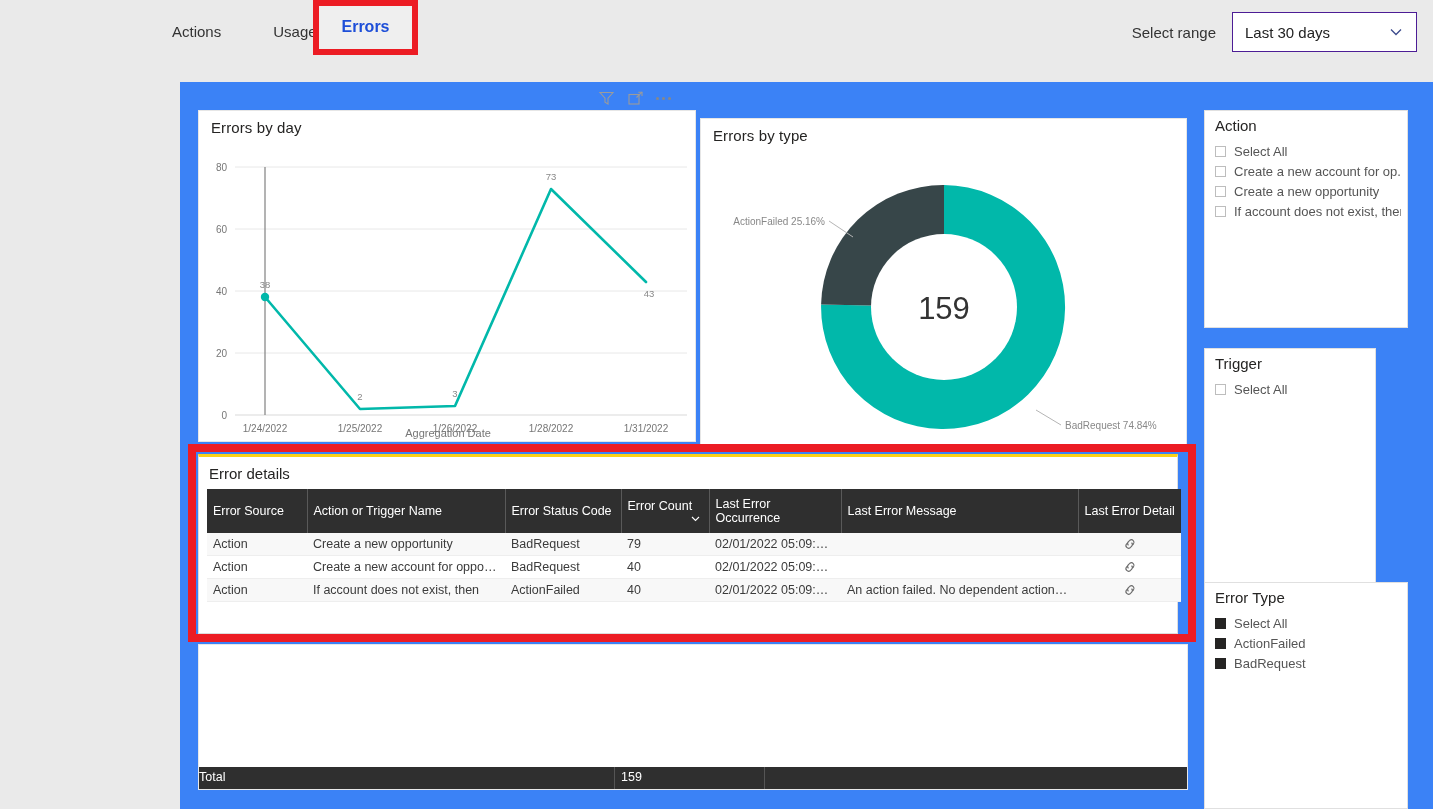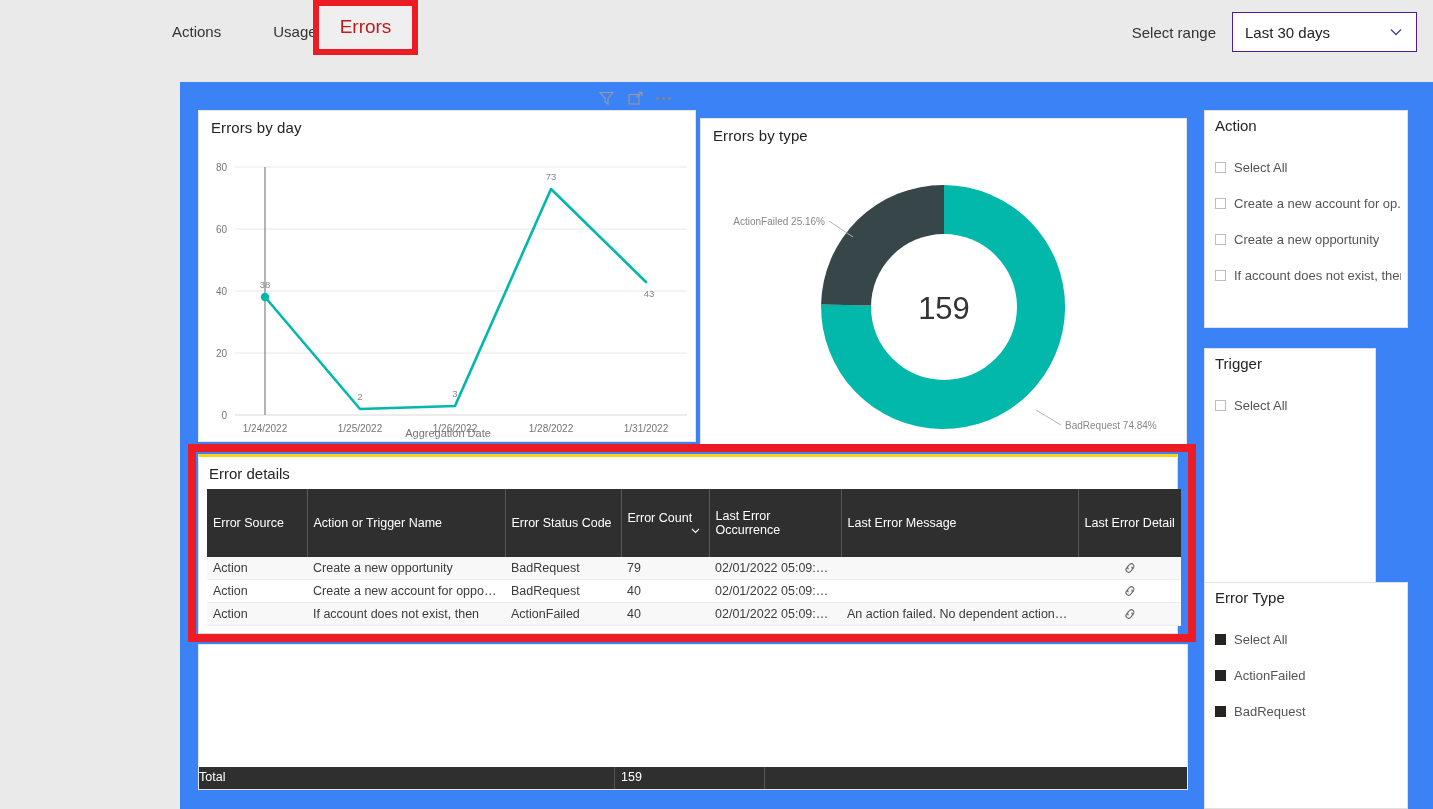--- a/index.html
+++ b/index.html
@@ -27,21 +27,21 @@
 
   
   #errors-highlight{
     position:absolute; left:313px; top:0px; width:105px; height:55px;
     border:6px solid #ec1c24; background:transparent; pointer-events:none;
   }
   #errors-tab-box{
     position:absolute; left:319px; top:2px; width:93px; height:49px;
     background:#efefef; display:flex; align-items:center; justify-content:center;
   }
-  #errors-tab-box .lbl{ color:#b91c1c; font-size:19px; }
+  #errors-tab-box .lbl{ color:#1d4ed8; font-size:16px;font-weight:bold; }
 
   .range-wrap{
     position:absolute; right:16px; top:12px; display:flex; align-items:center;
   }
   .range-label{ font-size:15px; color:#333; margin-right:16px; }
   .range-select{
     width:185px; height:40px; background:#fff; border:1px solid #4c1d95;
     display:flex; align-items:center; padding:0 12px; cursor:pointer;
     justify-content:space-between;
   }
@@ -79,21 +79,21 @@
   
   #errors-by-type{ left:520px; top:28px; width:487px; height:332px;margin-top:8px; }
   #donut-svg{ position:absolute; left:0; top:28px; width:487px; height:304px; }
 
   
   .slicer{ border:1px solid #e0e0e0; background:#fff; position:absolute; }
   .slicer .s-title{
     position:absolute; left:10px; top:6px; font-size:15px; color:#252423;
   }
   .s-items{ position:absolute; left:10px; top:30px; right:6px; }
-  .s-item{ display:flex; align-items:center; height:20px; cursor:pointer;margin-top:16px; }
+  .s-item{ display:flex; align-items:center; height:20px; cursor:pointer; }
   .cbox{
     width:11px; height:11px; border:1px solid #bdbdbd; background:#fff;
     margin-right:8px; flex:none;
   }
   .cbox.filled{ background:#252423; border-color:#252423; }
   .s-label{ font-size:13px; color:#555; white-space:nowrap; overflow:hidden; }
 
   #slicer-action{ left:1024px; top:28px; width:204px; height:218px; }
   #slicer-trigger{ left:1024px; top:266px; width:172px; height:238px; }
   #slicer-errortype{ left:1024px; top:500px; width:204px; height:227px; }
@@ -105,21 +105,21 @@
   }
   #ed-title{
     position:absolute; left:10px; top:8px; font-size:15px; color:#252423;
   }
   #ed-table{
     position:absolute; left:8px; top:32px; width:974px;
     border-collapse:collapse; table-layout:fixed;
   }
   #ed-table th{
     background:#2f2f2f; color:#fff; font-weight:normal; font-size:12.5px;
-    text-align:left; padding:20px 6px; height:21px;
+    text-align:left; padding:8px 6px; height:21px;
     border-right:1px solid #595959;
   }
   #ed-table th:last-child{ border-right:none; }
   #ed-table td{
     font-size:12.5px; color:#3b3b3b; padding:4px 6px; height:22px;
     border-bottom:1px solid #eee; background:#f8f8f8;
     overflow:hidden; white-space:nowrap; text-overflow:ellipsis;
   }
   #ed-table tr.row-alt td{ background:#fff; }
   .sort-chev{ float:right; margin-right:2px; }

